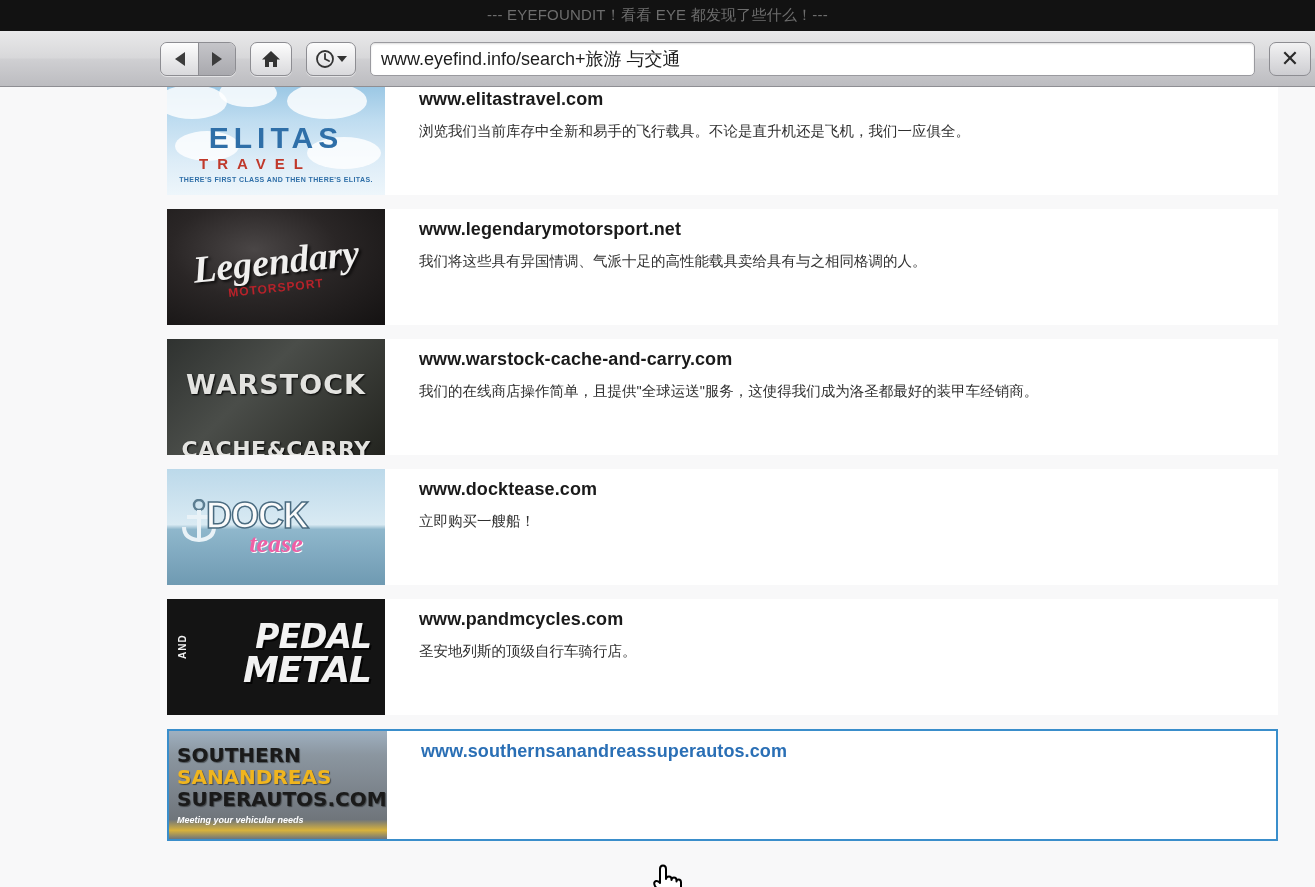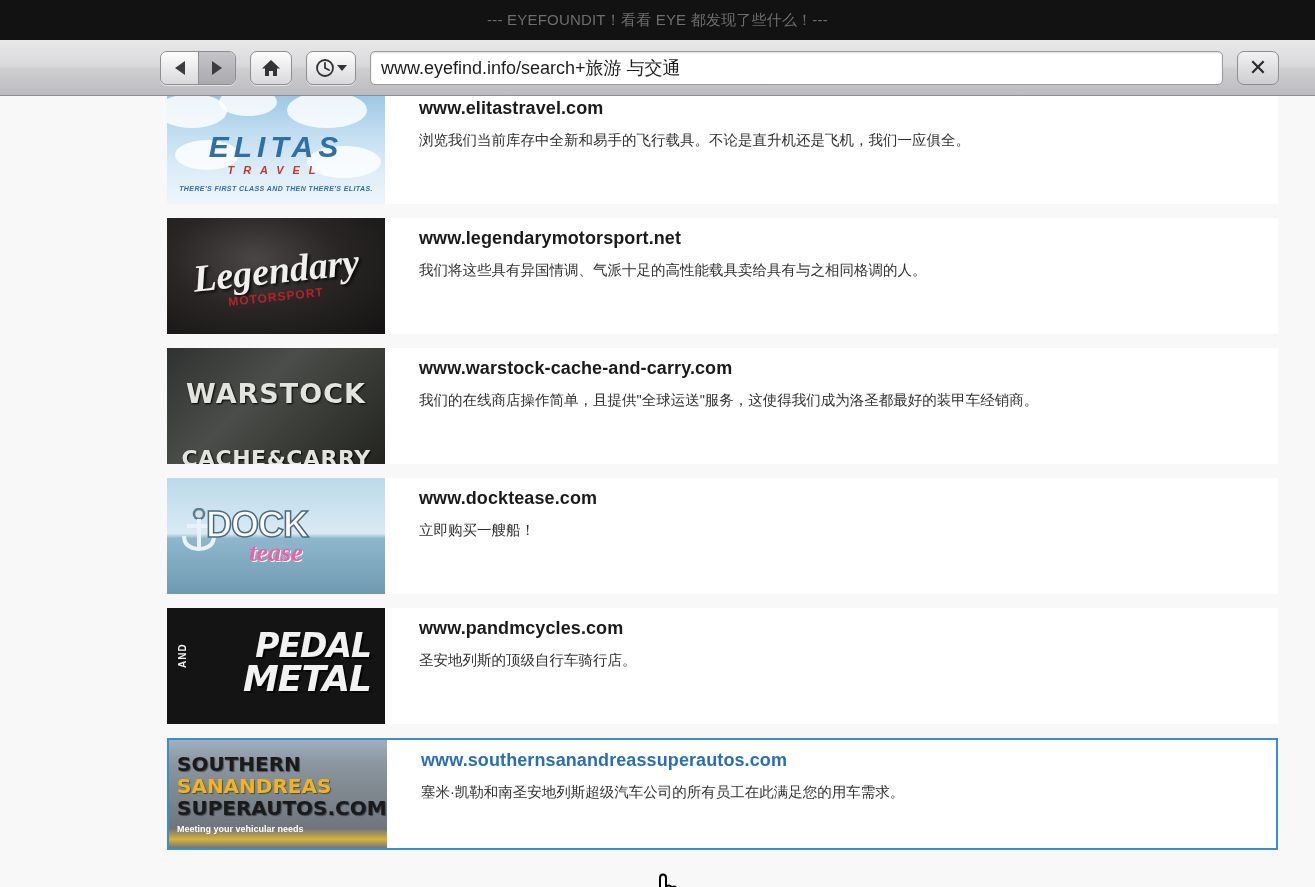--- a/index.html
+++ b/index.html
@@ -5,39 +5,39 @@
   * { box-sizing: border-box; margin: 0; padding: 0; }
   html, body {
     width: 1315px; height: 887px;
     background: #f7f7f8;
     font-family: "Liberation Sans", "DejaVu Sans", sans-serif;
     overflow: hidden;
   }
 
   
   .titlebar {
-    height: 40px;
+    height: 31px;
     background: #121212;
     display: flex; align-items: center; justify-content: center;
     position: relative;
   }
   .titlebar-text {
     color: #6d6d6d;
     font-size: 15px;
     letter-spacing: .2px;
     white-space: nowrap;
   }
 
   
   .toolbar {
     height: 56px;
     background: linear-gradient(to bottom, #e9e9ea 0%, #d8d8da 48%, #cfcfd2 52%, #bcbcc0 100%);
     border-bottom: 1px solid #8e8e93;
     display: flex; align-items: center;
-    padding: 0 36px 0 160px;
+    padding: 0 4px 0 160px;
     gap: 14px;
     position: relative;
   }
 
   .navgroup {
     display: flex;
     height: 34px;
     border: 1px solid #8d8d92;
     border-radius: 7px;
     overflow: hidden;
@@ -139,33 +139,32 @@
   .result.selected .rurl { color: #2a6fb5; }
   .rdesc {
     font-size: 14.5px;
     color: #303030;
     white-space: nowrap;
   }
 
   
   .th-elitas {
     background: linear-gradient(to bottom, #93c3e2 0%, #bedcf0 35%, #dcecf7 70%, #eef6fb 100%);
-    font-style: italic;
   }
   .th-elitas .cloud {
     position: absolute; background: rgba(255,255,255,.82); border-radius: 50%;
   }
   .th-elitas .logo {
     position: absolute; left: 0; right: 0; top: 42px; text-align: center;
     font-family: "Liberation Sans", sans-serif;
     font-size: 30px; font-weight: bold; color: #2f6fa8; letter-spacing: 5px;
   }
   .th-elitas .sub {
-    position: absolute; left: 0; right: 0; top: 76px; text-align: center;
-    font-size: 11px; font-weight: bold; color: #c0392b; letter-spacing: 9px;
+    position: absolute; left: 0; right: 0; top: 76px; 
+    font-size: 15px; font-weight: bold; color: #c0392b; letter-spacing: 9px; padding-left: 32px;
   }
   .th-elitas .tag {
     position: absolute; left: 0; right: 0; bottom: 12px; text-align: center;
     font-size: 7px; font-weight: bold; color: #2f6fa8; letter-spacing: .4px;
   }
 
   .th-legendary {
     background: radial-gradient(ellipse at 40% 35%, #4a4646 0%, #2a2626 45%, #141212 100%);
   }
   .th-legendary .logo {
@@ -231,21 +230,21 @@
   .th-southern .s1, .th-southern .s2, .th-southern .s3 {
     position: absolute; left: 8px;
     font-family: "DejaVu Sans", sans-serif; font-weight: bold;
     text-shadow: 1px 1px 1px rgba(0,0,0,.45);
   }
   .th-southern .s1 { top: 12px; font-size: 20px; color: #1a1a1a; }
   .th-southern .s2 { top: 34px; font-size: 20px; color: #f0b51e; }
   .th-southern .s3 { top: 56px; font-size: 20px; color: #1a1a1a; }
   .th-southern .s4 {
     position: absolute; left: 8px; top: 84px;
-    font-size: 9px; font-weight: bold; color: #ffffff;
+    font-size: 9px; font-style: italic; font-weight: bold; color: #ffffff;
   }
 
   
   .cursor {
     position: absolute;
     left: 645px; top: 772px;
     width: 40px; height: 50px;
     pointer-events: none;
   }
 </style>
@@ -363,21 +362,20 @@
 
     <div class="result selected">
       <div class="thumb th-southern">
         <span class="s1">SOUTHERN</span>
         <span class="s2">SANANDREAS</span>
         <span class="s3">SUPERAUTOS.COM</span>
         <span class="s4">Meeting your vehicular needs</span>
       </div>
       <div class="rtext">
         <div class="rurl">www.southernsanandreassuperautos.com</div>
-        <div class="rdesc">塞米·凯勒和南圣安地列斯超级汽车公司的所有员工在此满足您的用车需求。</div>
       </div>
     </div>
 
   </div>
 
   <svg class="cursor" viewBox="0 0 40 50">
     <path d="M14 44 L14 33 L10 27 Q8 23 11 22 Q13.5 21.5 15 24 L15 10 Q15 6.5 18 6.5 Q21 6.5 21 10 L21 20 Q21 17.5 24 17.5 Q26.5 17.5 26.5 20.5 L26.5 21 Q26.5 18.5 29 18.5 Q31.5 18.5 31.5 21.5 L31.5 22.5 Q31.5 20.5 33.5 20.5 Q36 20.5 36 23.5 L36 34 Q36 40 33 44 L33 47 L14 47 Z" fill="#ffffff" stroke="#000000" stroke-width="2" stroke-linejoin="round"></path>
   </svg>
 </div>
 

